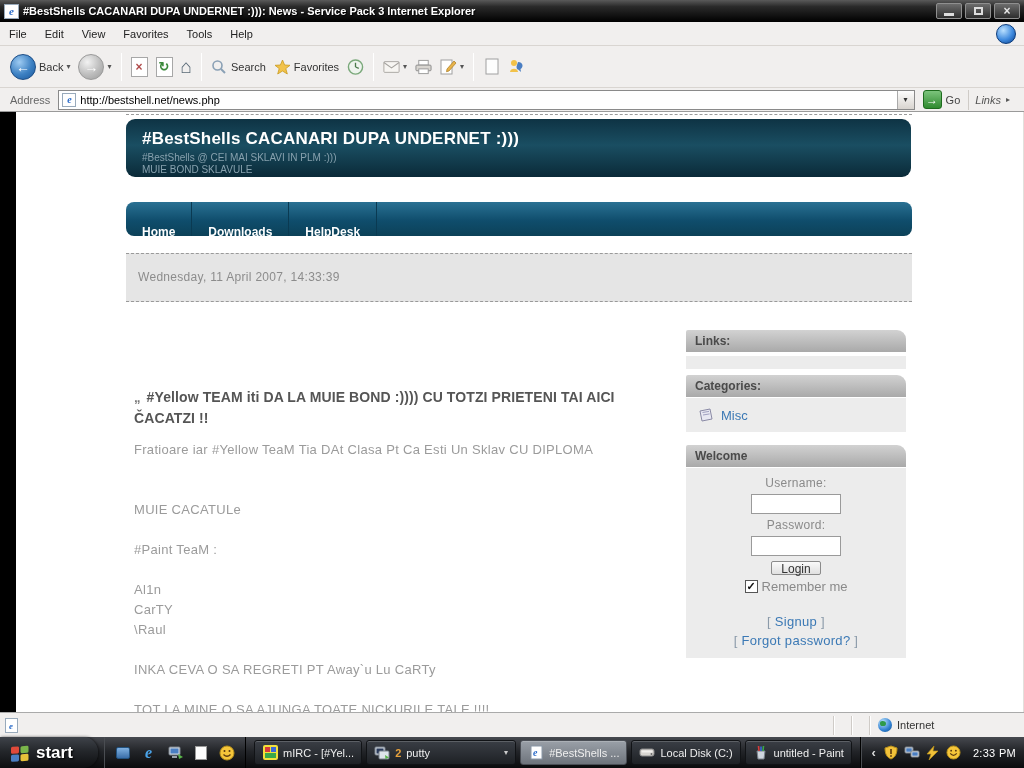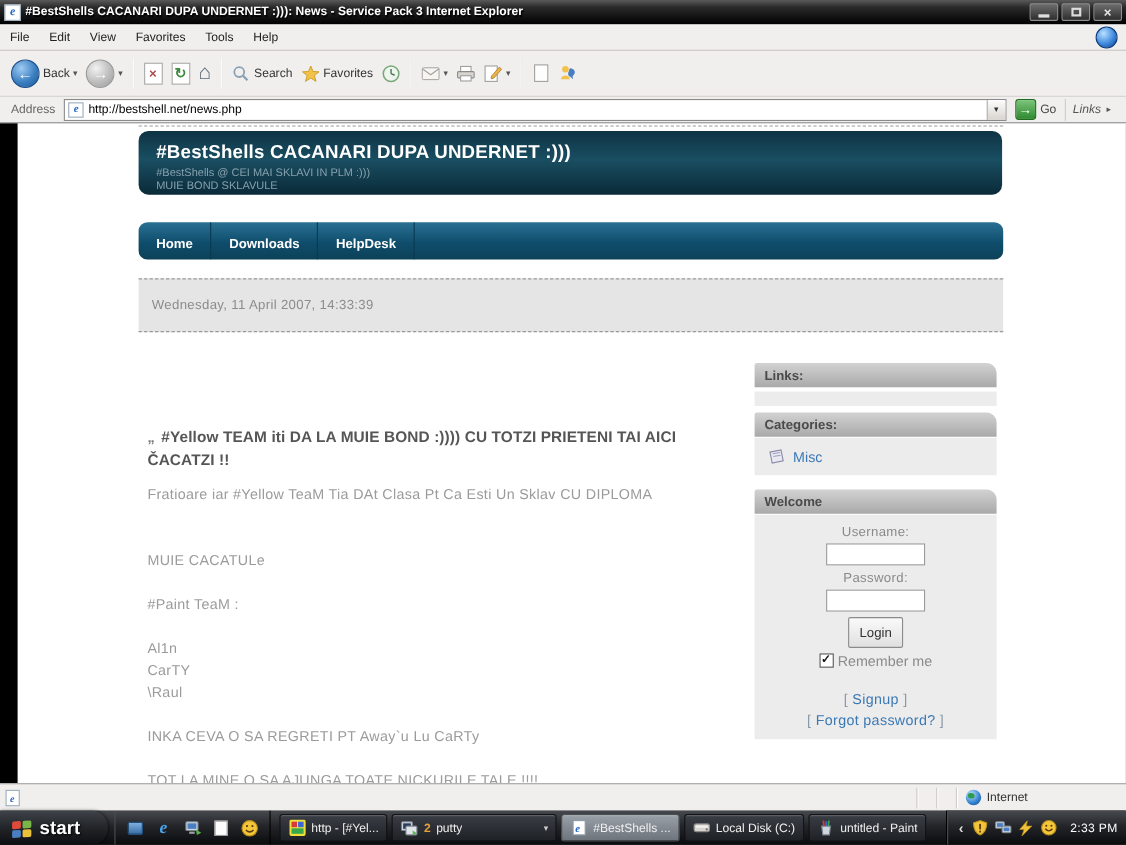--- a/index.html
+++ b/index.html
@@ -92,21 +92,21 @@
     background:linear-gradient(to bottom,#0e3344 0%,#1a4e62 45%,#0a2a38 100%);
     padding:10px 0 0 16px; }
   .hdr-title { color:#fff; font-size:17px; font-weight:bold; letter-spacing:.2px; }
   .hdr-sub { color:#87a1ae; font-size:10px; line-height:12px; margin-top:3px; }
   .hdr-sub2 { color:#87a1ae; font-size:10px; line-height:12px; }
 
   .navbar { margin:25px 0 0 10px; width:786px; height:34px; border-radius:8px;
     background:linear-gradient(to bottom,#2a7193 0%,#0f4d6c 55%,#0c4158 100%);
     display:flex; overflow:hidden; }
   .nav-tab { color:#fff; font-size:12px; font-weight:bold; line-height:34px;
-    padding:2px 16px; border-right:1px solid #0a3a52;text-align:center; }
+    padding:13px 16px; border-right:1px solid #0a3a52;text-align:center; }
 
   .datebar { margin:17px 0 0 10px; width:786px; height:49px; background:#e5e5e5;
     border-top:1px dashed #999; border-bottom:1px dashed #999;
     font-size:12px; color:#8c8c8c; line-height:47px; padding-left:12px; letter-spacing:.3px; }
 
   .mainrow { display:flex; margin-top:23px; }
   .content { width:560px; min-height:394px; padding-left:18px; color:#9b9b9b; font-size:13px; }
   .heading { margin-top:62px; width:528px; color:#555; font-size:14px; font-weight:bold;
     line-height:21px; letter-spacing:.1px; }
   .hmark { color:#777; font-size:13px; margin-right:6px; }
@@ -117,21 +117,21 @@
   .panel-hd { height:22px; line-height:22px; background:linear-gradient(#d2d2d2,#a9a9a9);
     border-radius:2px 9px 0 0; font-size:12px; font-weight:bold; color:#4a4a4a; padding-left:9px; }
   .panel-bd { background:#ececec; }
   .bd-links { height:13px; margin-top:4px; }
   .bd-cats { height:34px; margin-top:1px; display:flex; align-items:center; gap:7px; padding-left:12px; }
   .misc-link { color:#3b79b5; font-size:13px; }
   .gap6 { height:6px; } .gap13 { height:13px; }
   .bd-welcome { margin-top:1px; padding:6px 0 10px; text-align:center; }
   .flabel { font-size:12px; color:#8a8a8a; line-height:15px; margin-top:2px; letter-spacing:.3px; }
   .finput { width:90px; height:20px; border:1px solid #9a9a9a; background:#fff; margin:3px auto 4px; display:block; }
-  .login-btn { margin:5px auto 0; width:50px; height:28px; border:1px solid #8b8b8b; border-radius:2px;
+  .login-btn { margin:5px auto 0; width:50px; height:14px; border:1px solid #8b8b8b; border-radius:2px;
     background:linear-gradient(#fafafa,#e0e0e0); font-size:12px; color:#333;
     font-family:"Liberation Sans",sans-serif; display:block; }
   .chkrow { margin-top:4px; display:flex; align-items:center; justify-content:center; gap:4px; }
   .chk { width:13px; height:13px; background:#fff; border:1px solid #555; font-size:11px;
     line-height:11px; color:#111; font-weight:bold; text-align:center; }
   .chklabel { font-size:13px; color:#8a8a8a; }
   .linkrow { font-size:13px; margin-top:4px; letter-spacing:.3px; }
   .linkrow.siggap { margin-top:20px; }
   .bracket { color:#8b9aa9; }
   .plink { color:#3b79b5; }
@@ -459,21 +459,21 @@
   <div class="tkbtns">
     <div class="tkbtn">
       <span class="ticon">
         <svg width="15" height="15" viewBox="0 0 15 15">
             <rect x="0" y="0" width="15" height="15" rx="2" fill="#f2e03a"></rect>
             <rect x="2" y="2" width="5" height="5" fill="#d83a3a"></rect>
             <rect x="8" y="2" width="5" height="5" fill="#3a68d8"></rect>
             <rect x="2" y="8" width="11" height="5" fill="#3aa84a"></rect>
           </svg>
       </span>
-      <span class="tk-label">http - [#Yel...</span>
+      <span class="tk-label">mIRC - [#Yel...</span>
     </div>
     <div class="tkbtn" style="width:150px">
       <span class="ticon">
         <svg width="16" height="14" viewBox="0 0 16 14">
             <rect x="1" y="1" width="10" height="8" rx="1" fill="#cfd6de" stroke="#7a828c"></rect>
             <rect x="2.5" y="2.5" width="7" height="5" fill="#2a3a5a"></rect>
             <rect x="5" y="5" width="10" height="8" rx="1" fill="#dfe4ea" stroke="#7a828c"></rect>
             <path d="M11 9 L15 11.5 L11.5 13 Z" fill="#5ab54a"></path>
           </svg>
       </span>

